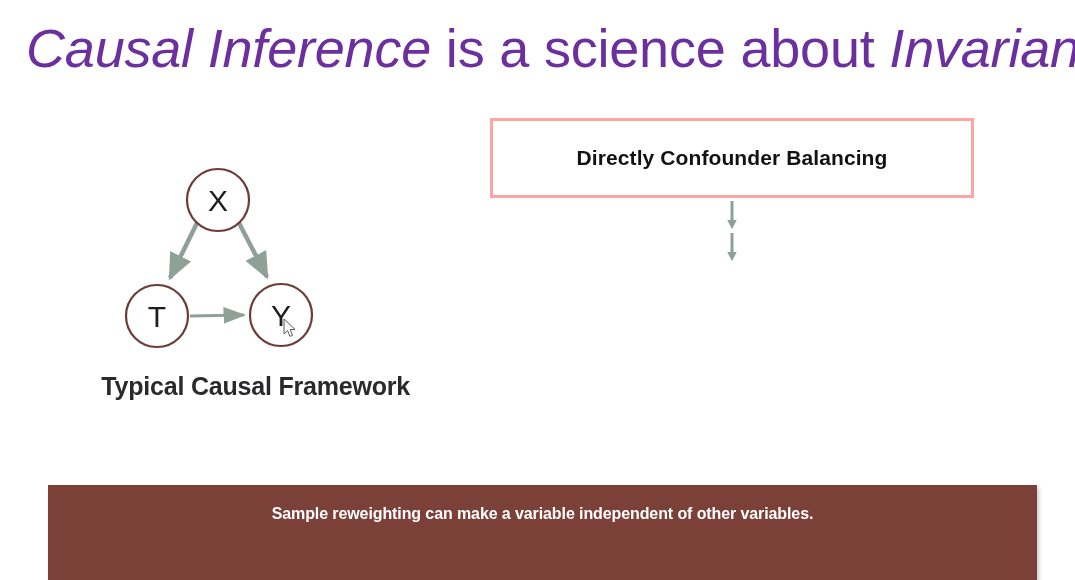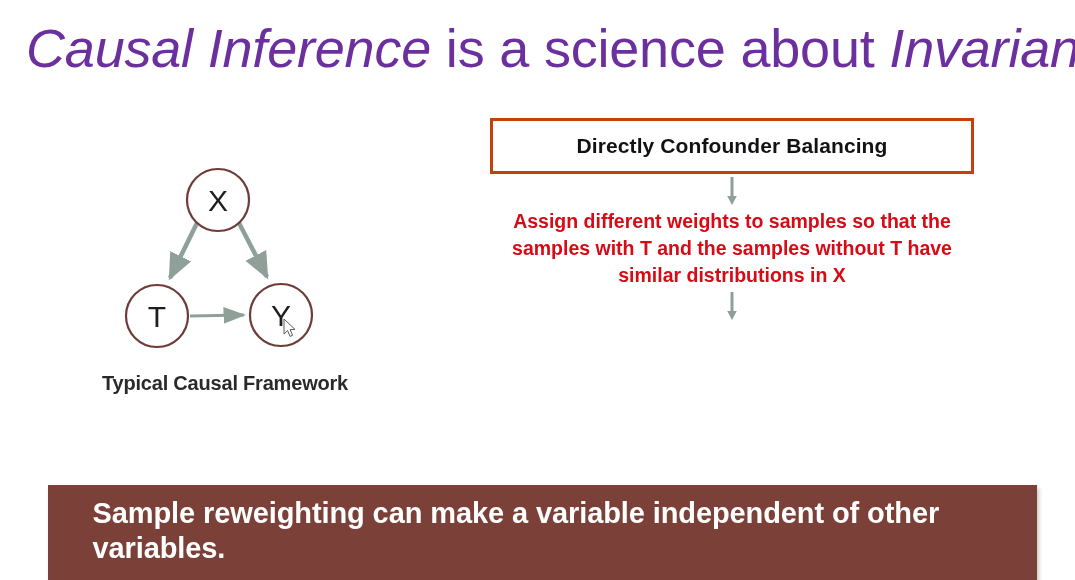--- a/index.html
+++ b/index.html
@@ -49,37 +49,37 @@
   .node-label {
     font-family: "Liberation Sans", sans-serif;
     font-size: 30px;
     fill: #1d1d1f;
   }
   #diagram-caption {
     position: absolute;
     left: 40px;
     top: 372px;
     width: 370px;
-    text-align: center;
-    font-size: 20px;
+    text-align: right;
+    font-size: 25px;
     font-weight: bold;
     color: #2a2a2d;
     letter-spacing: -0.2px;
   }
 
   
   #flow-column {
     position: absolute;
     left: 490px;
     top: 118px;
     width: 484px;
   }
   #method-box {
-    border: 3px solid #c2410c;
-    height: 56px;
+    border: 3px solid #fca5a5;
+    height: 80px;
     display: flex;
     align-items: center;
     justify-content: center;
     box-sizing: border-box;
     background: #ffffff;
   }
   #method-box-title {
     font-size: 21px;
     font-weight: bold;
     color: #121214;
@@ -122,23 +122,24 @@
     background: #7b4038;
     box-shadow: 2px 3px 4px rgba(0,0,0,0.22);
     display: flex;
     align-items: flex-start;
     justify-content: center;
     box-sizing: border-box;
     padding-top: 11px;
   }
   #summary-banner-text {
     color: #ffffff;
-    font-size: 29px;
+    font-size: 16px;
     font-weight: bold;
     line-height: 35px;
+    text-align: center;
     width: 900px;
     letter-spacing: -0.1px;
   }
 
   
   #mouse-cursor {
     position: absolute;
     left: 283px;
     top: 318px;
     width: 14px;
@@ -196,21 +197,20 @@
   <div id="method-box">
     <span id="method-box-title">Directly Confounder Balancing</span>
   </div>
 
 
   <svg class="flow-arrow" width="14" height="30" viewBox="0 0 14 30" xmlns="http://www.w3.org/2000/svg">
     <line x1="7" y1="1" x2="7" y2="21" stroke="#8fa099" stroke-width="3"></line>
     <path d="M2.2,20 L7,29 L11.8,20 z" fill="#8fa099"></path>
   </svg>
 
-  <div id="step-assign" class="flow-step">Assign different weights to samples so that the samples with T and the samples without T have similar distributions in X</div>
 
   <svg class="flow-arrow" width="14" height="30" viewBox="0 0 14 30" xmlns="http://www.w3.org/2000/svg">
     <line x1="7" y1="1" x2="7" y2="21" stroke="#8fa099" stroke-width="3"></line>
     <path d="M2.2,20 L7,29 L11.8,20 z" fill="#8fa099"></path>
   </svg>
 
 </div>
 
 <div id="summary-banner">
   <div id="summary-banner-text">Sample reweighting can make a variable independent of other variables.</div>

